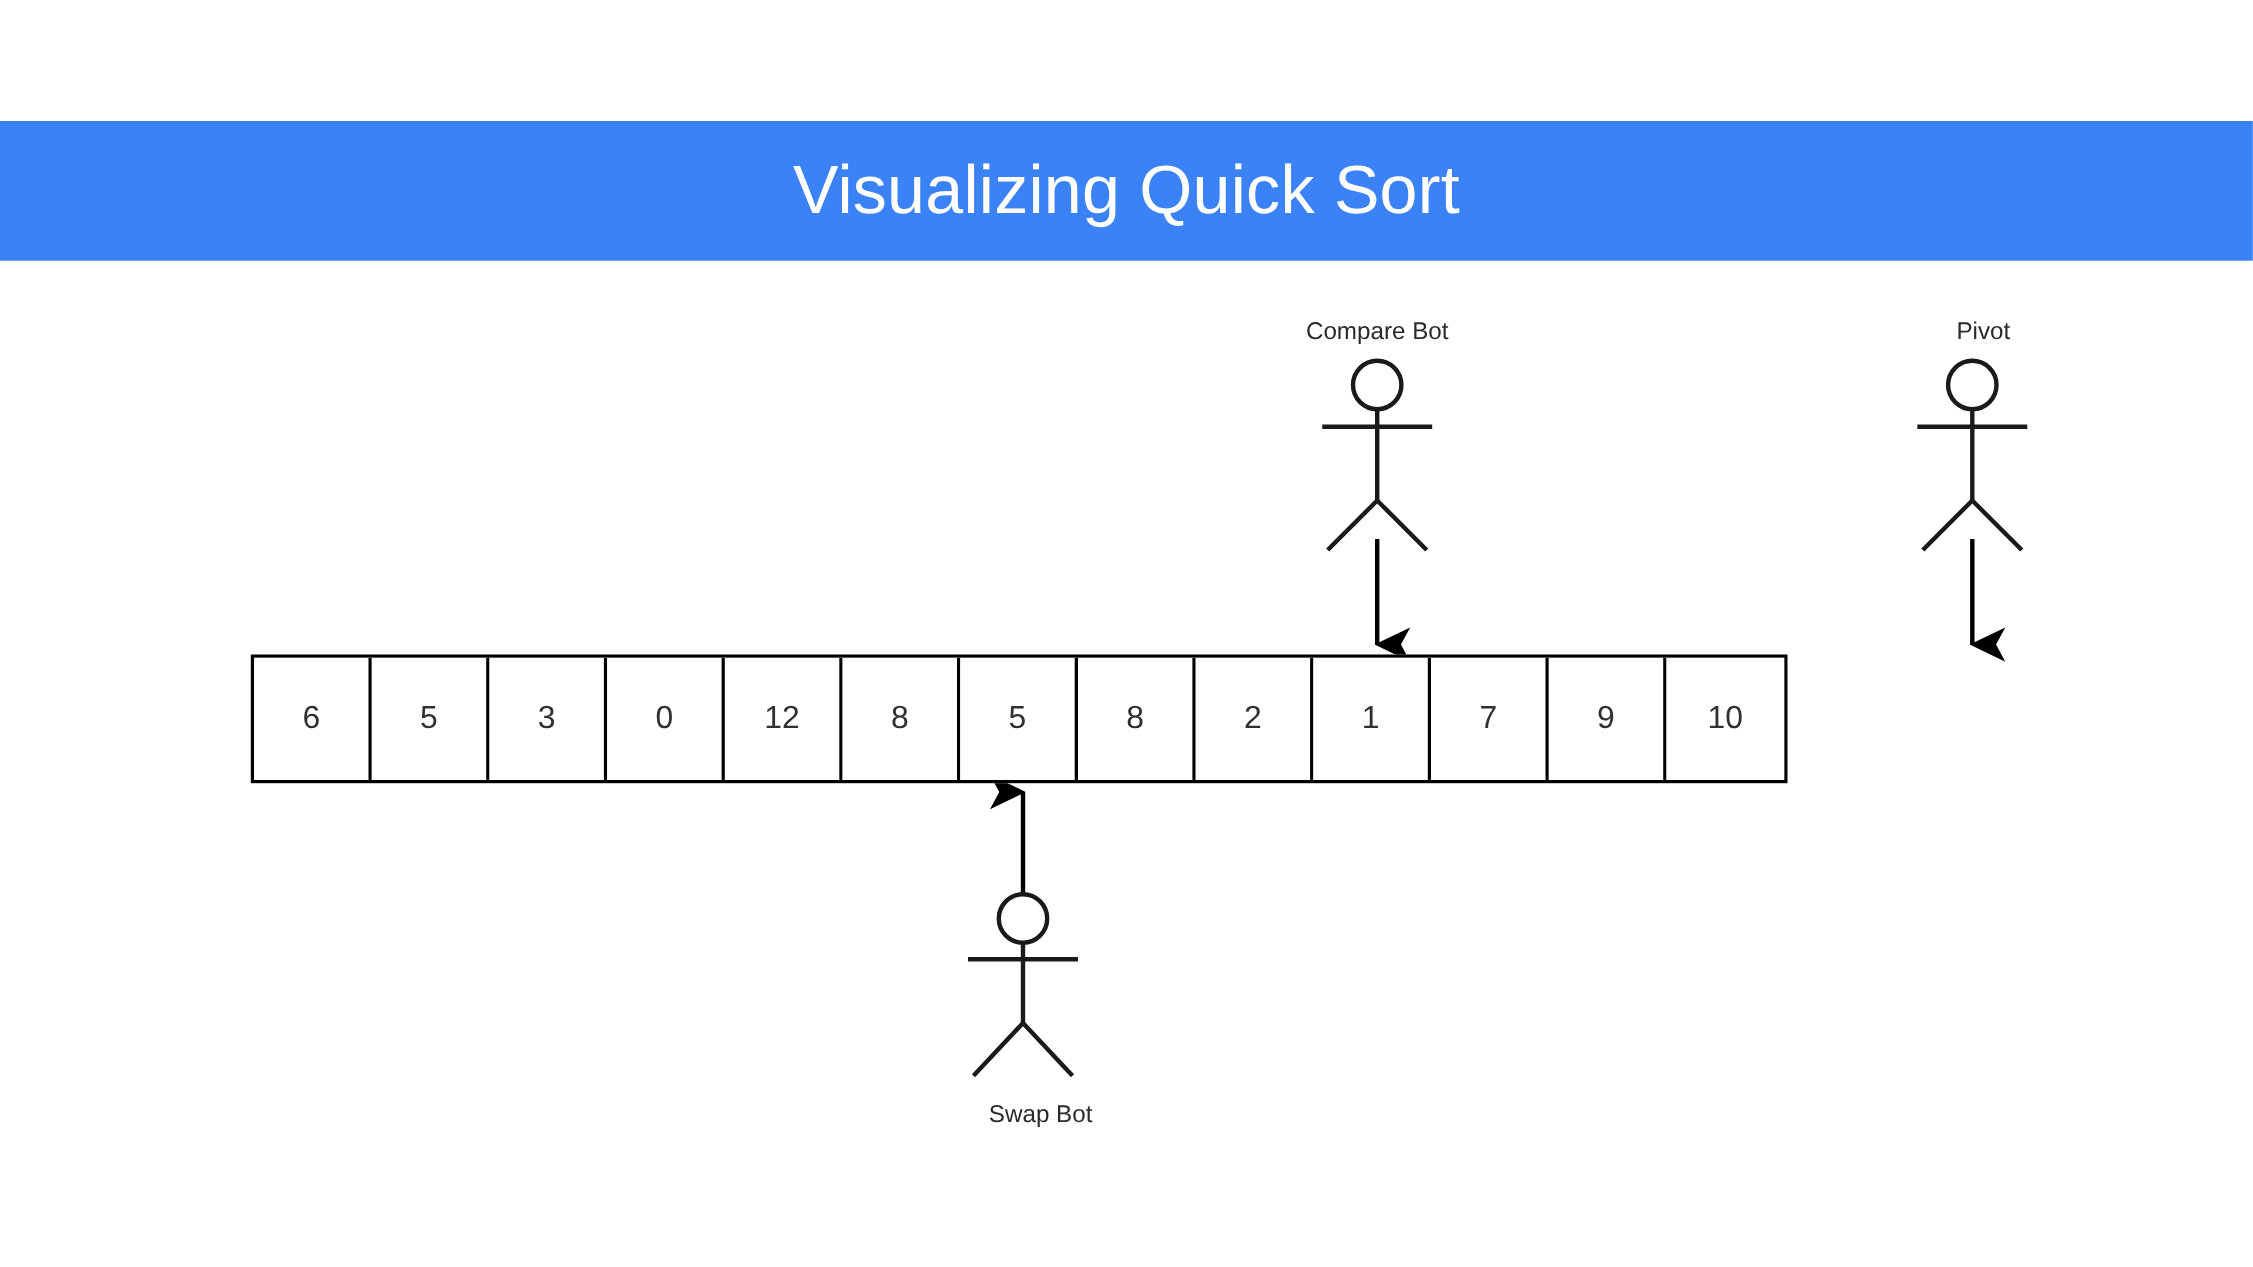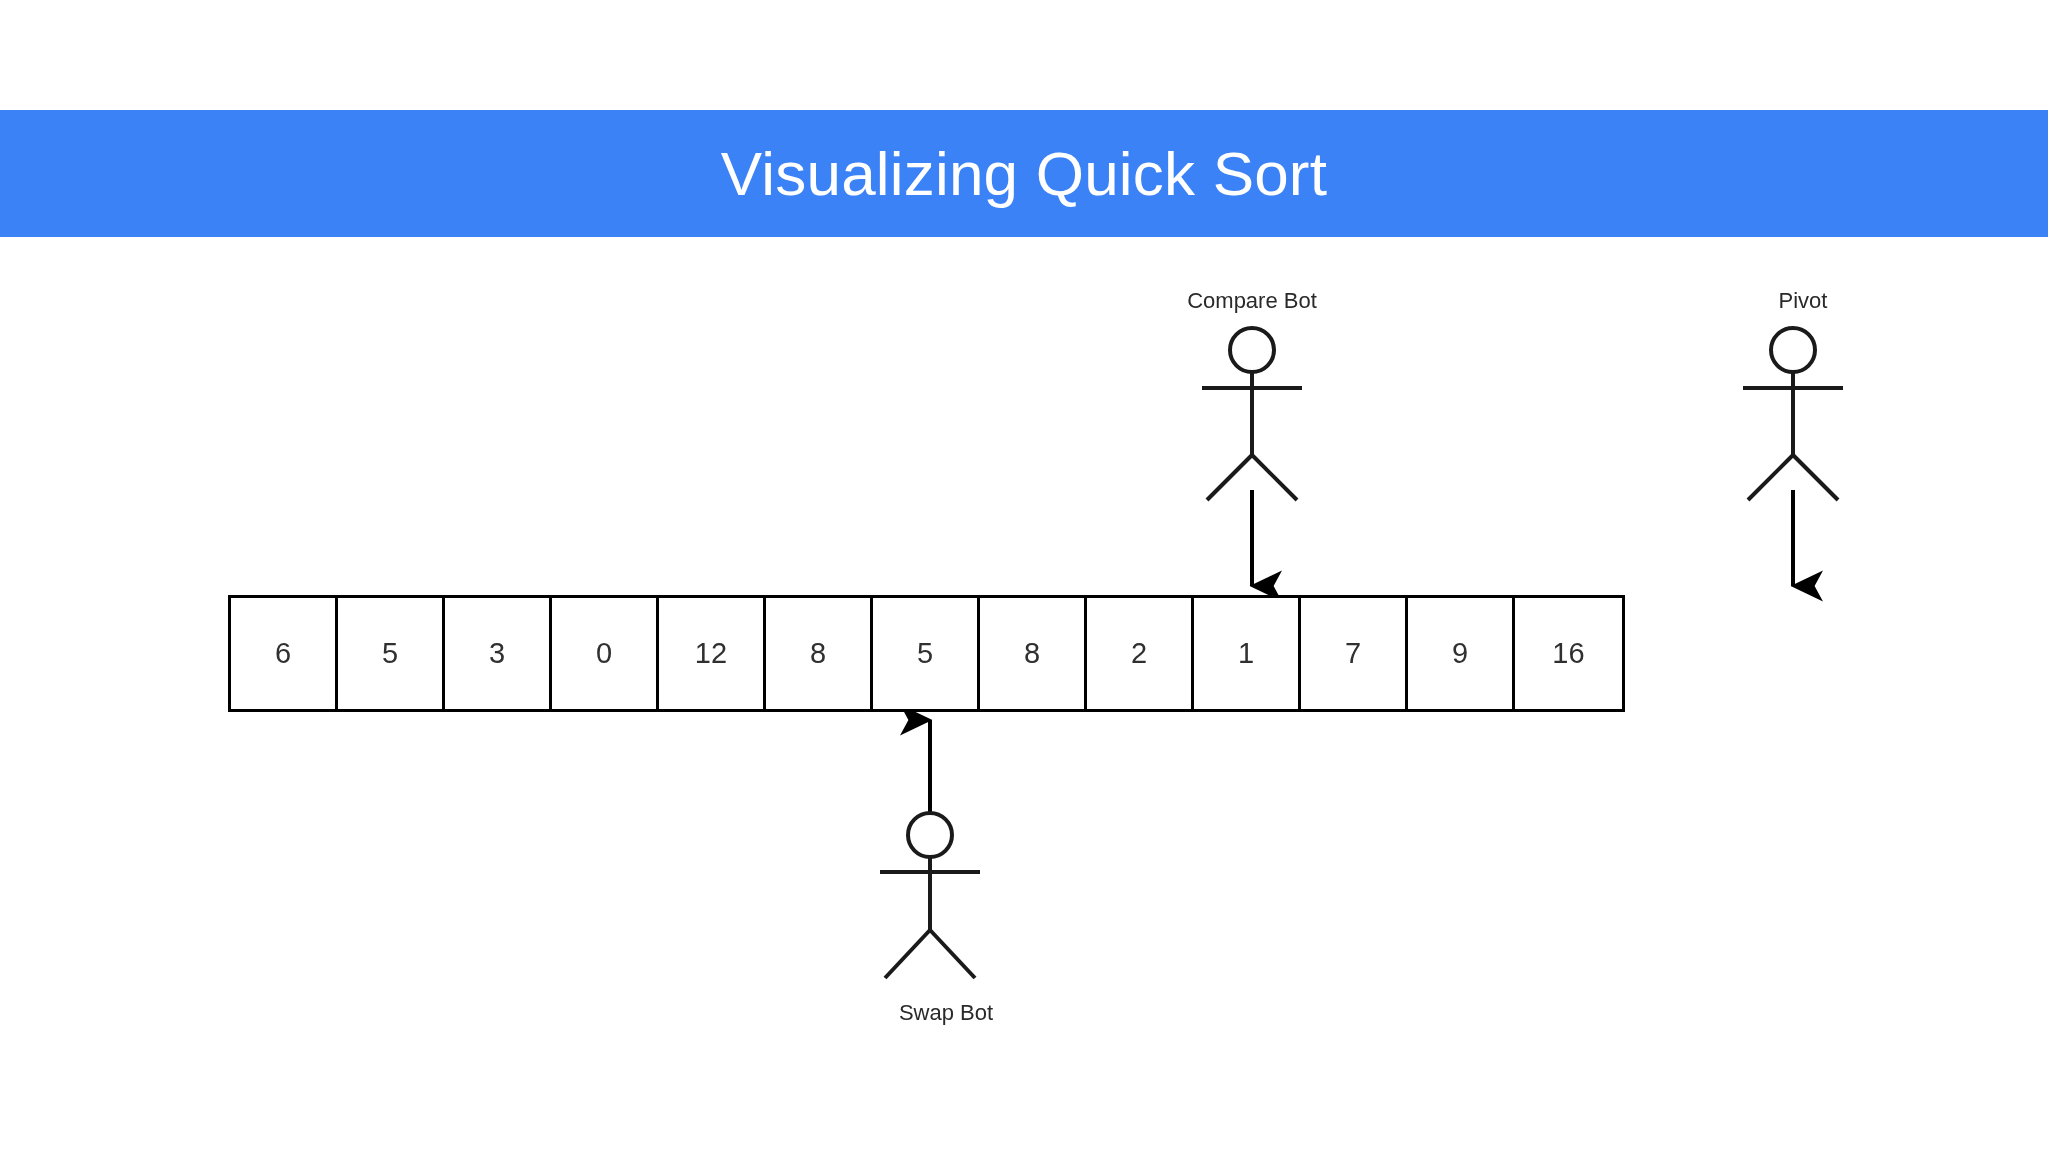--- a/index.html
+++ b/index.html
@@ -179,15 +179,15 @@
     <div class="array-cell">
       <span class="cell-value">1</span>
     </div>
     <div class="array-cell">
       <span class="cell-value">7</span>
     </div>
     <div class="array-cell">
       <span class="cell-value">9</span>
     </div>
     <div class="array-cell">
-      <span class="cell-value">16</span>
+      <span class="cell-value">10</span>
     </div>
   </div>
 
 </body></html>

